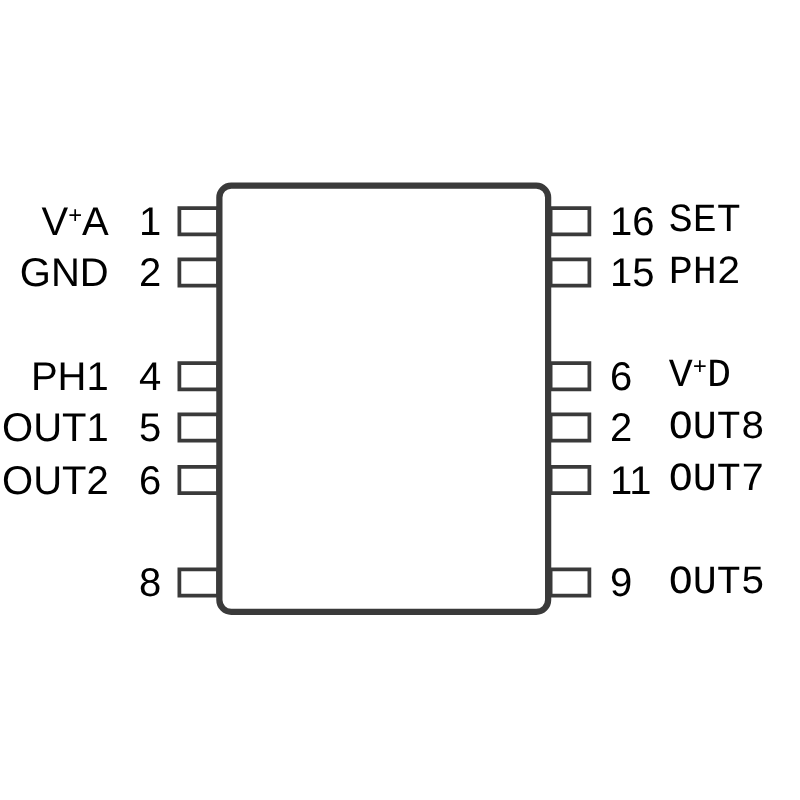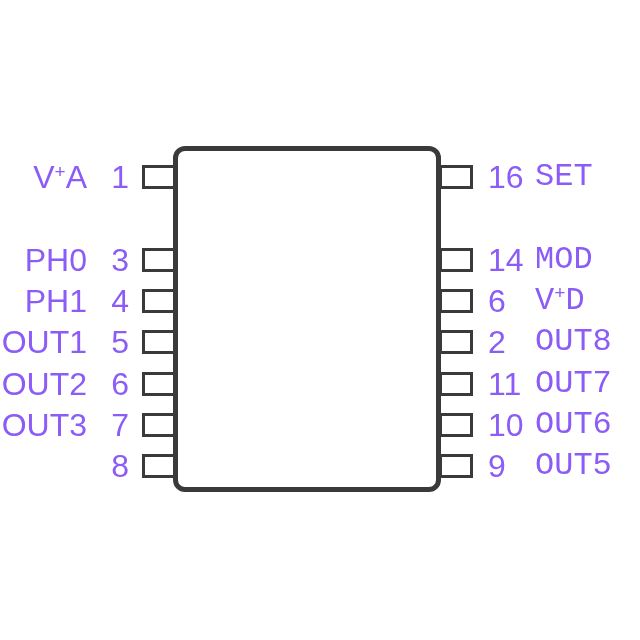--- a/index.html
+++ b/index.html
@@ -15,21 +15,21 @@
     position: absolute;
     left: 0;
     width: 640px;
     height: 42px;
   }
   .lbl, .num {
     position: absolute;
     top: 0;
     font-size: 32px;
     line-height: 42px;
-    color: #8b5cf6;
+    color: #000000;
     white-space: nowrap;
   }
   .lbl-l { right: 553px; text-align: right; }   
   .num-l { left: 95px;  width: 34px; text-align: right; }
   .num-r { left: 488px; text-align: center; }
   .lbl-r { left: 535px; text-align: left; font-family: Liberation Mono, monospace; }
   .pbox {
     position: absolute;
     top: 9px;
     width: 34px;
@@ -67,29 +67,29 @@
 
   <div class="row" style="top:156px">
     <div class="lbl lbl-l"><span>V</span><span class="sup">+</span><span>A</span></div>
     <div class="num num-l">1</div>
     <div class="pbox pbox-l"></div>
     <div class="pbox pbox-r"></div>
     <div class="num num-r">16</div>
     <div class="lbl lbl-r">SET</div>
   </div>
 
-
-  <div class="row" style="top:239px">
-    <div class="lbl lbl-l">PH0</div>
-    <div class="num num-l">3</div>
+  <div class="row" style="top:197px">
+    <div class="lbl lbl-l">GND</div>
+    <div class="num num-l">2</div>
     <div class="pbox pbox-l"></div>
     <div class="pbox pbox-r"></div>
-    <div class="num num-r">14</div>
-    <div class="lbl lbl-r">MOD</div>
+    <div class="num num-r">15</div>
+    <div class="lbl lbl-r">PH2</div>
   </div>
+
 
   <div class="row" style="top:280px">
     <div class="lbl lbl-l">PH1</div>
     <div class="num num-l">4</div>
     <div class="pbox pbox-l"></div>
     <div class="pbox pbox-r"></div>
     <div class="num num-r">6</div>
     <div class="lbl lbl-r"><span>V</span><span class="sup">+</span><span>D</span></div>
   </div>
 
@@ -104,28 +104,20 @@
 
   <div class="row" style="top:363px">
     <div class="lbl lbl-l">OUT2</div>
     <div class="num num-l">6</div>
     <div class="pbox pbox-l"></div>
     <div class="pbox pbox-r"></div>
     <div class="num num-r">11</div>
     <div class="lbl lbl-r">OUT7</div>
   </div>
 
-  <div class="row" style="top:404px">
-    <div class="lbl lbl-l">OUT3</div>
-    <div class="num num-l">7</div>
-    <div class="pbox pbox-l"></div>
-    <div class="pbox pbox-r"></div>
-    <div class="num num-r">10</div>
-    <div class="lbl lbl-r">OUT6</div>
-  </div>
 
   <div class="row" style="top:445px">
     <div class="num num-l">8</div>
     <div class="pbox pbox-l"></div>
     <div class="pbox pbox-r"></div>
     <div class="num num-r">9</div>
     <div class="lbl lbl-r">OUT5</div>
   </div>
 
   <div class="chip-body"></div>

